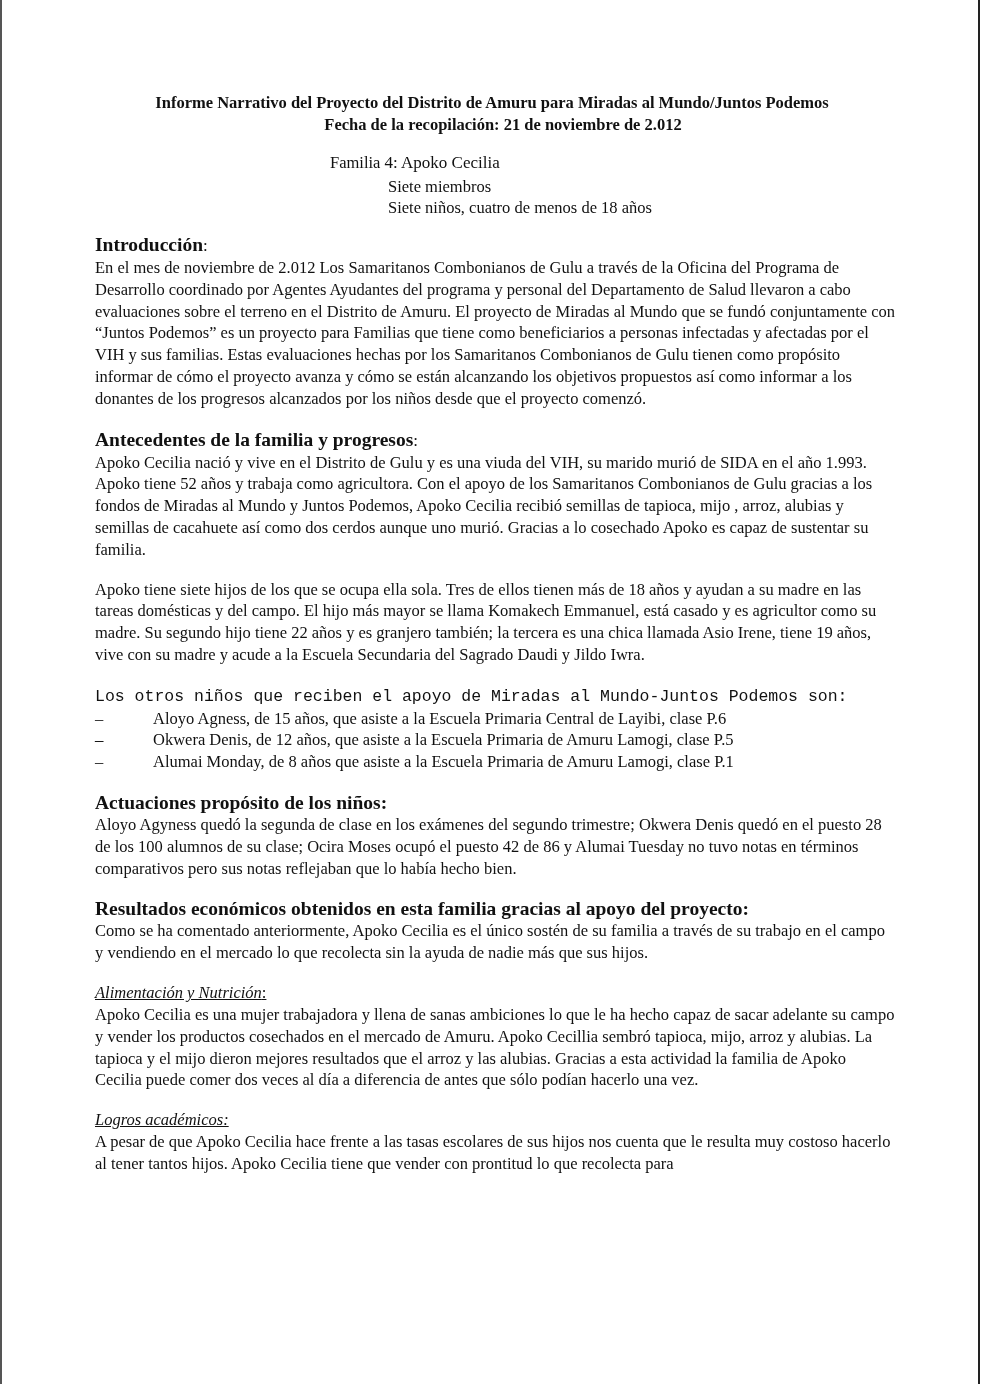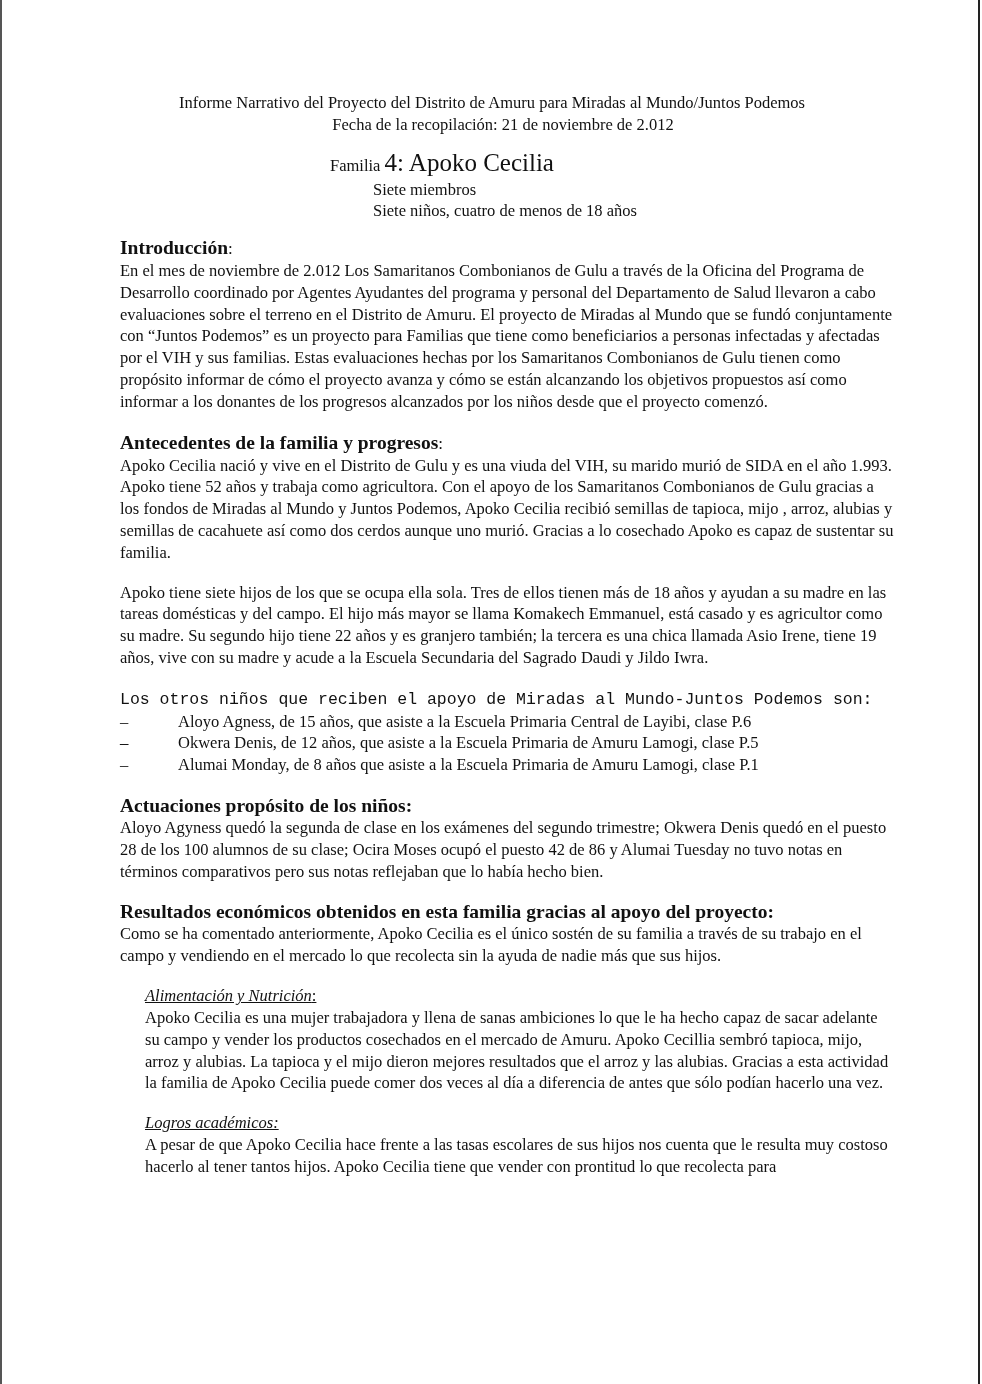--- a/index.html
+++ b/index.html
@@ -31,41 +31,41 @@
       top: 92px;
       width: 800px;
       font-size: 16.5px;
       line-height: 21.8px;
     }
     .title-line {
       text-align: center;
       font-size: 16.5px;
       line-height: 22px;
       white-space: nowrap;
+      font-weight: bold;
     }
     .title-line.main { margin-left: -6px; }
     .title-line.date { margin-left: 16px; }
     .family-block {
       margin-top: 14px;
       margin-left: 235px;
     }
     .family-title {
       font-size: 16.5px;
       line-height: 26px;
     }
     .family-title .big {
-      font-size: 25px;
+      font-size: 17px;
     }
     .family-detail {
-      margin-left: 43px;
+      margin-left: 58px;
       line-height: 21px;
     }
     .section {
       margin-top: 18px;
-      margin-left: 25px;
     }
     .section.first { margin-top: 15px; }
     .heading {
       font-weight: bold;
       font-size: 19.5px;
       line-height: 23px;
     }
     .heading .colon { font-weight: normal; font-size: 17px; }
     .para {
       text-align: left;

